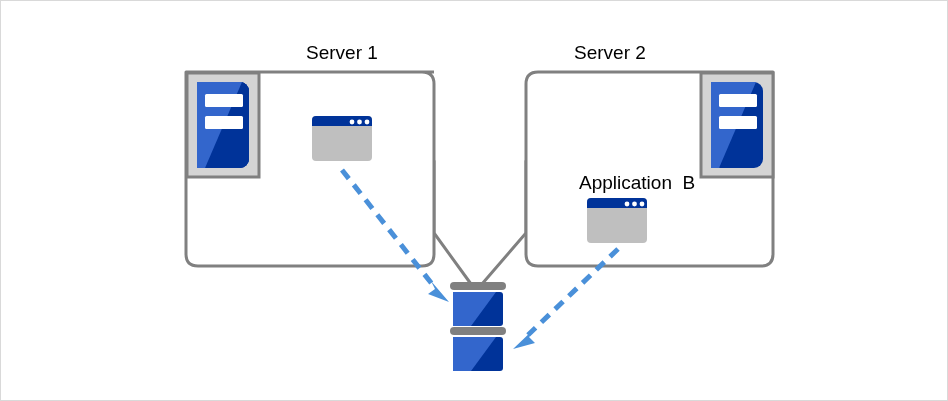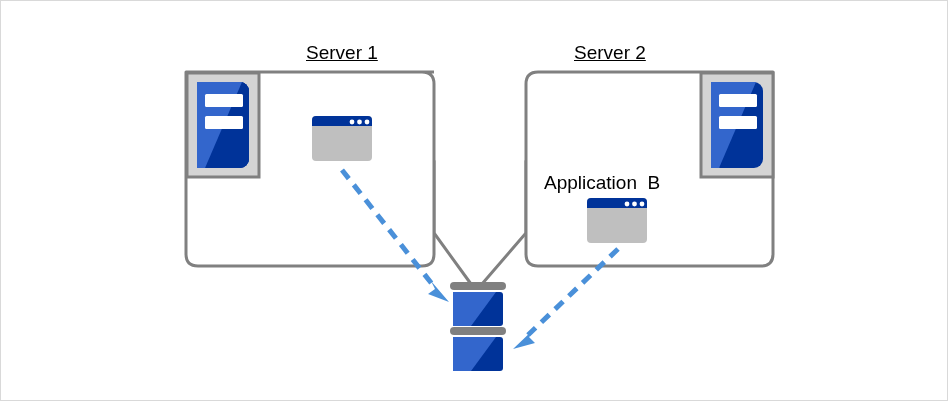--- a/index.html
+++ b/index.html
@@ -25,24 +25,24 @@
     height: 401px;
   }
   .lbl {
     position: absolute;
     color: #000000;
     font-family: "Liberation Sans", sans-serif;
     font-size: 19px;
     line-height: 1;
     white-space: pre;
   }
-  #server1-title { left: 305px; top: 42px; text-decoration: underline; }
-  #server2-title { left: 573px; top: 42px; text-decoration: underline; }
+  #server1-title { left: 305px; top: 42px; }
+  #server2-title { left: 573px; top: 42px; }
   #app-a-label   { left: 281px; top: 90px; }
-  #app-b-label   { left: 543px; top: 172px; }
+  #app-b-label   { left: 578px; top: 172px; }
   #shared-disk-label { left: 422px; top: 368px; }
 </style>
 </head>
 <body>
 
 <div id="canvas">
 
   <svg id="diagram-svg" viewBox="0 0 948 401">
 
     <defs>

